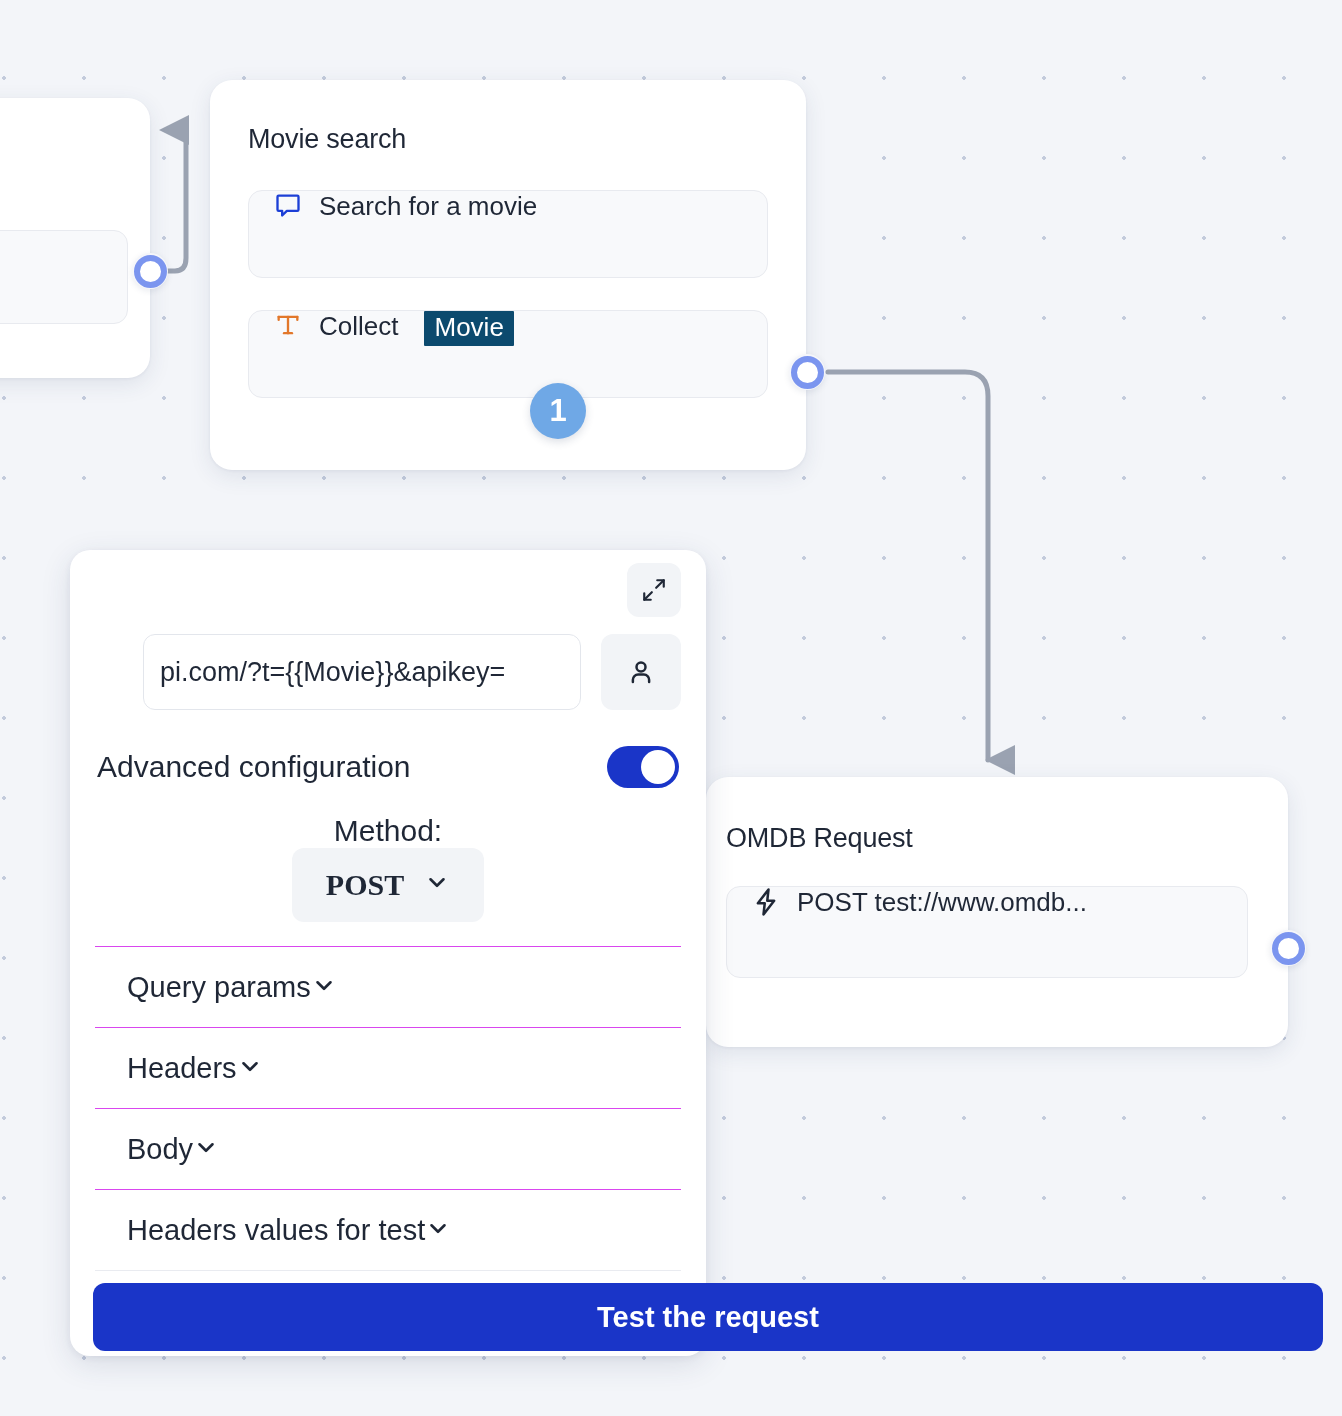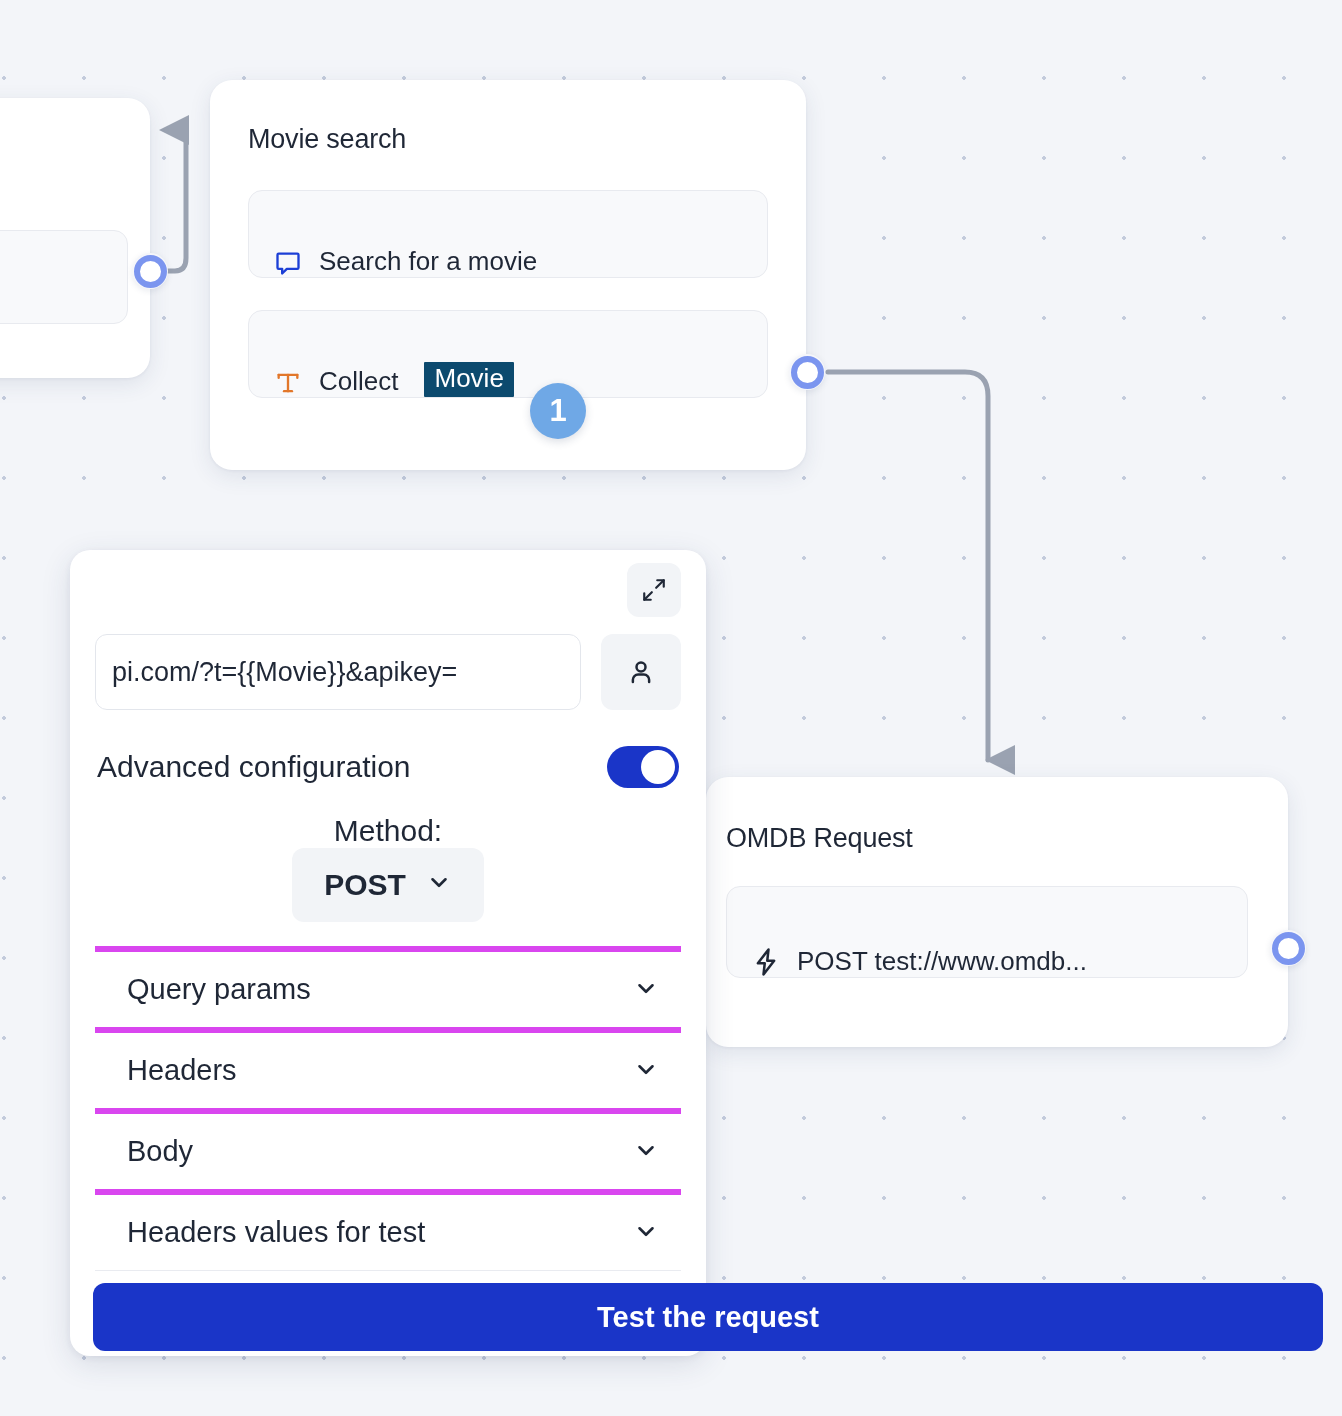--- a/index.html
+++ b/index.html
@@ -44,21 +44,21 @@
 
   .node-title {
     font-size: 27px;
     font-weight: normal;
     color: #1f2736;
     letter-spacing: -0.2px;
   }
 
   .node-row {
     display: flex;
-    align-items: flex-end;
+    align-items: flex-start;
     gap: 16px;
     background: #f8f9fb;
     border: 1px solid #e8eaef;
     border-radius: 14px;
     height: 88px;
     padding: 0 24px;
     font-size: 26px;
     color: #1f2736;
   }
 
@@ -192,20 +192,21 @@
     display: flex;
     align-items: center;
     justify-content: center;
     cursor: pointer;
   }
 
   .url-row {
     display: flex;
     gap: 20px;
     margin-top: 84px;
+    margin-left: 48px;
   }
   #url-input {
     flex: 1 1 auto;
     height: 76px;
     border: 1px solid #e3e6ec;
     border-radius: 12px;
     padding: 0 16px;
     font-size: 27px;
     color: #1f2736;
     font-family: "Liberation Sans", sans-serif;
@@ -270,30 +271,30 @@
     background: #f2f4f7;
     border: none;
     display: flex;
     align-items: center;
     justify-content: center;
     gap: 20px;
     font-size: 30px;
     font-weight: bold;
     color: #1f2736;
     cursor: pointer;
-    font-family: Liberation Sans, sans-serif;
+    font-family: Liberation Serif, serif;
   }
 
   .accordion { margin-top: 24px; }
   .accordion-item {
     display: flex;
     align-items: center;
-    justify-content: space-between;
+    justify-content: flex-start;
     height: 81px;
-    border-top: 6px solid #d946ef;
+    border-top: 1px solid #d946ef;
     padding: 0 22px 0 32px;
     cursor: pointer;
   }
   .accordion-item .acc-label { font-size: 29px; color: #1f2736; }
 
   #test-request-btn {
     position: absolute;
     left: 93px;
     right: 19px;
     top: 1283px;

